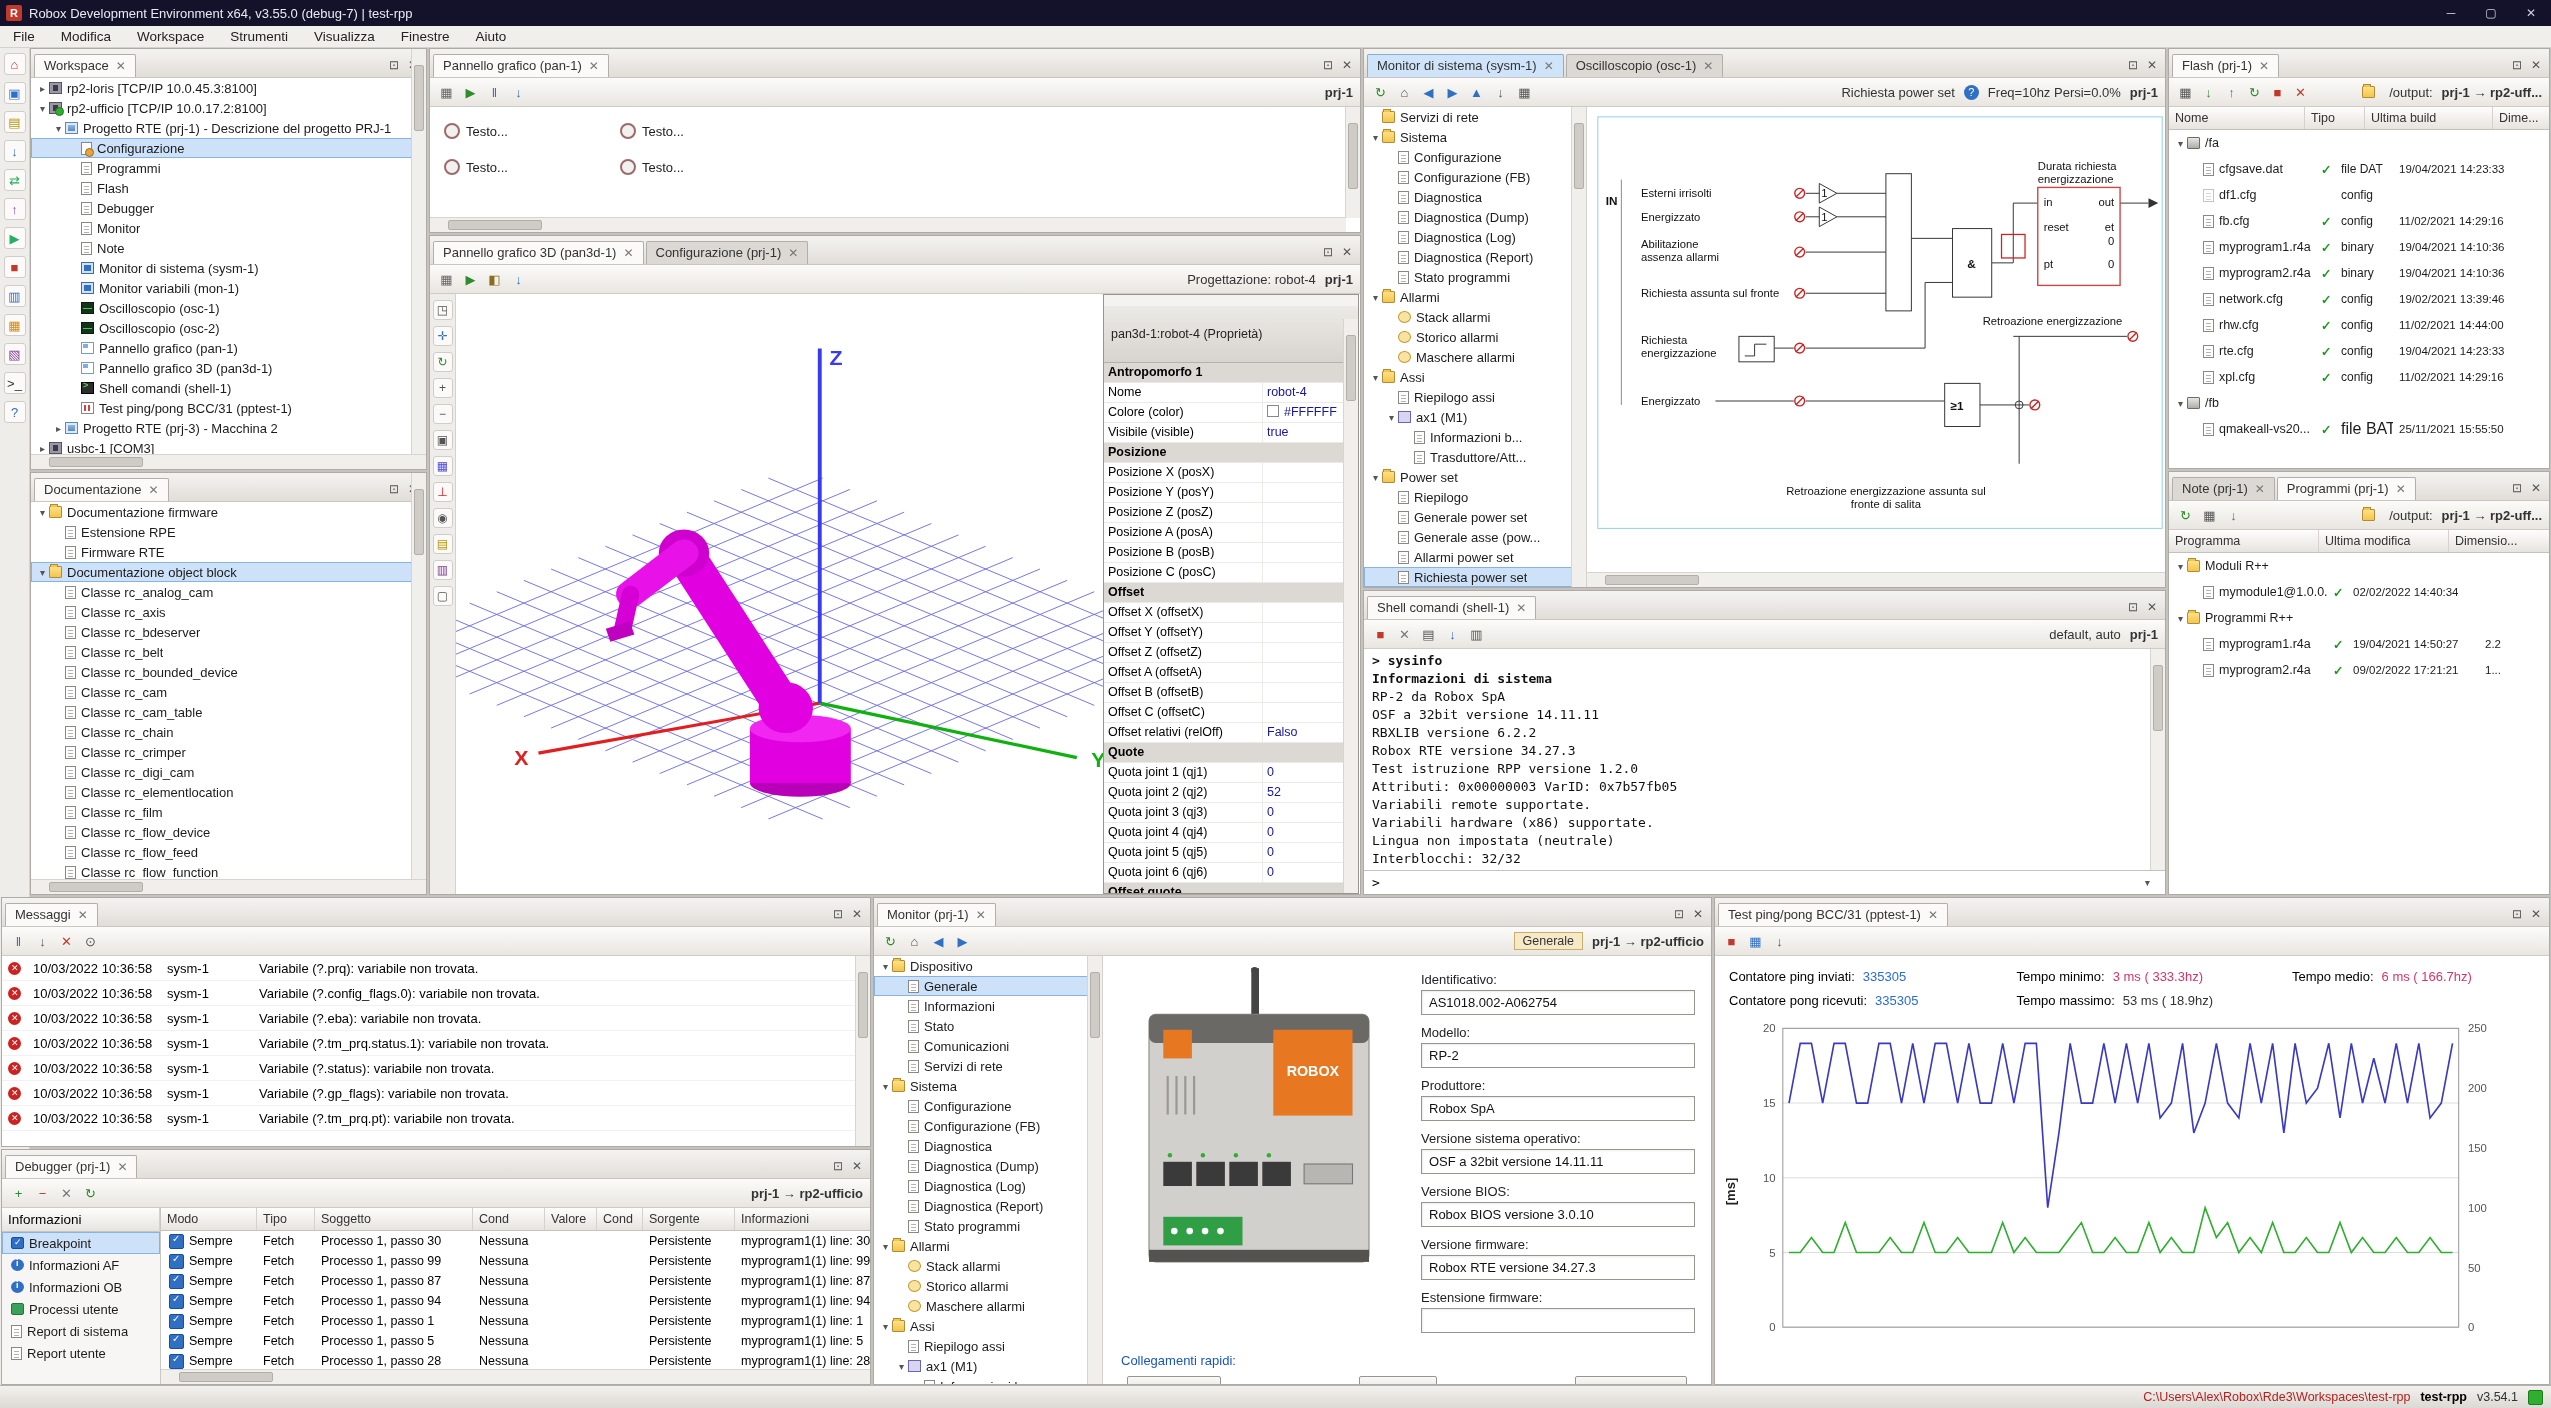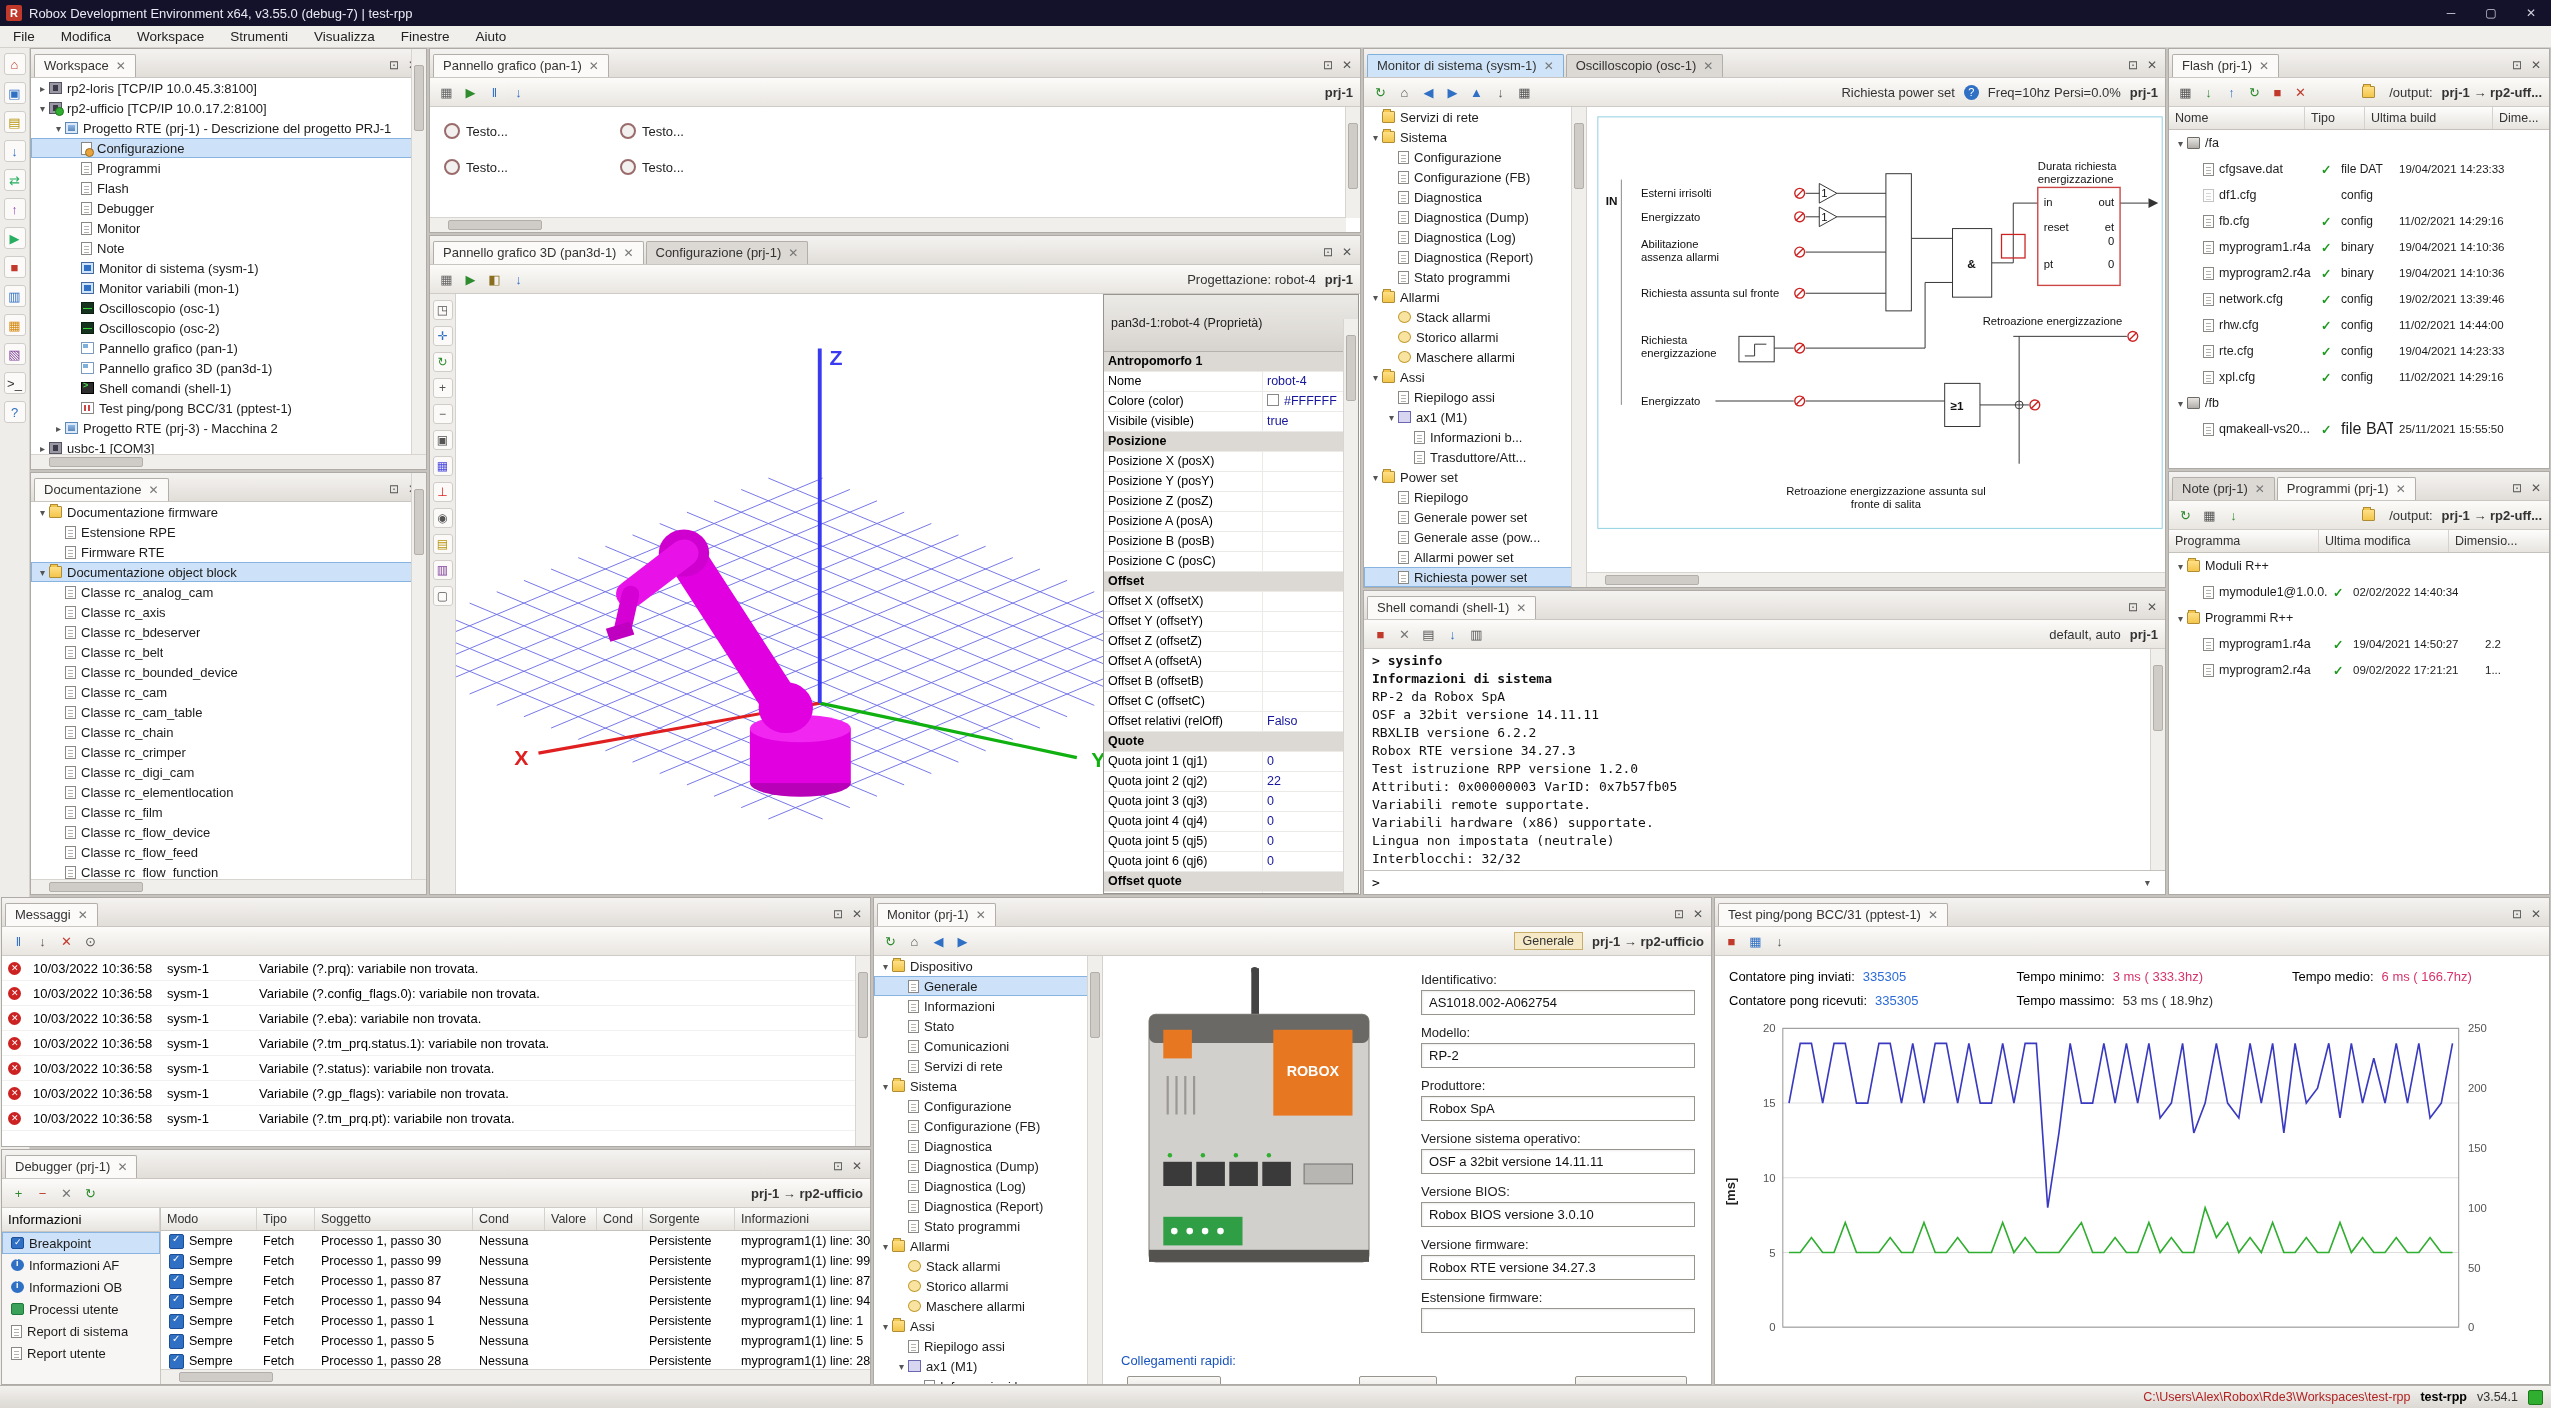--- a/index.html
+++ b/index.html
@@ -106,21 +106,21 @@
   .mrow{display:flex;align-items:center;height:24px;font-size:13px;border-bottom:1px solid #f3f1ef;}
   
   .drow{display:flex;align-items:center;height:20px;font-size:12.5px;}
   .cb{width:13px;height:13px;background:#2f6fc4;border:1px solid #1d4f96;border-radius:2px;margin:0 5px 0 2px;
     position:relative;flex:none;}
   .cb::before{content:"✓";position:absolute;color:#fff;font-size:10px;left:2px;top:-2px;}
   
   .props{position:absolute;top:0;right:1px;width:254px;bottom:0;background:#f4f3f1;border:1px solid #98958f;
     display:flex;flex-direction:column;z-index:6;font-size:12.5px;}
   .props-title{height:24px;flex:none;background:linear-gradient(#eceae6,#d7d4cf);display:flex;align-items:center;
-    padding:16px 7px;color:#222;border-bottom:1px solid #b5b2ae;}
+    padding:16px 7px;color:#222;border-bottom:1px solid #b5b2ae;margin-top:11px;}
   .prows{flex:1;overflow:hidden;background:#fff;position:relative;padding-right:13px;}
   .prow{display:flex;height:19px;line-height:19px;border-bottom:1px solid #eceae7;}
   .prow .pl{width:150px;flex:none;padding:0 4px;border-right:1px solid #eceae7;overflow:hidden;white-space:nowrap;}
   .prow .pv{flex:1;padding:0 4px;color:#16169c;overflow:hidden;white-space:nowrap;}
   .prow.sect{background:#dcd9d4;font-weight:bold;}
   .prow.sect .pl{width:auto;flex:1;border-right:none;}
   .prow.swatch .pv::before{content:"";display:inline-block;width:10px;height:10px;background:#fff;
     border:1px solid #8a8885;margin-right:5px;vertical-align:-1px;}
   
   .term{flex:1;background:#fff;font-family:"DejaVu Sans Mono",monospace;font-size:13px;color:#111;
@@ -665,21 +665,21 @@
           <div class="prow sect">
             <span class="pl">Quote</span>
             <span class="pv"></span>
           </div>
           <div class="prow">
             <span class="pl">Quota joint 1 (qj1)</span>
             <span class="pv">0</span>
           </div>
           <div class="prow">
             <span class="pl">Quota joint 2 (qj2)</span>
-            <span class="pv">22</span>
+            <span class="pv">52</span>
           </div>
           <div class="prow">
             <span class="pl">Quota joint 3 (qj3)</span>
             <span class="pv">0</span>
           </div>
           <div class="prow">
             <span class="pl">Quota joint 4 (qj4)</span>
             <span class="pv">0</span>
           </div>
           <div class="prow">

